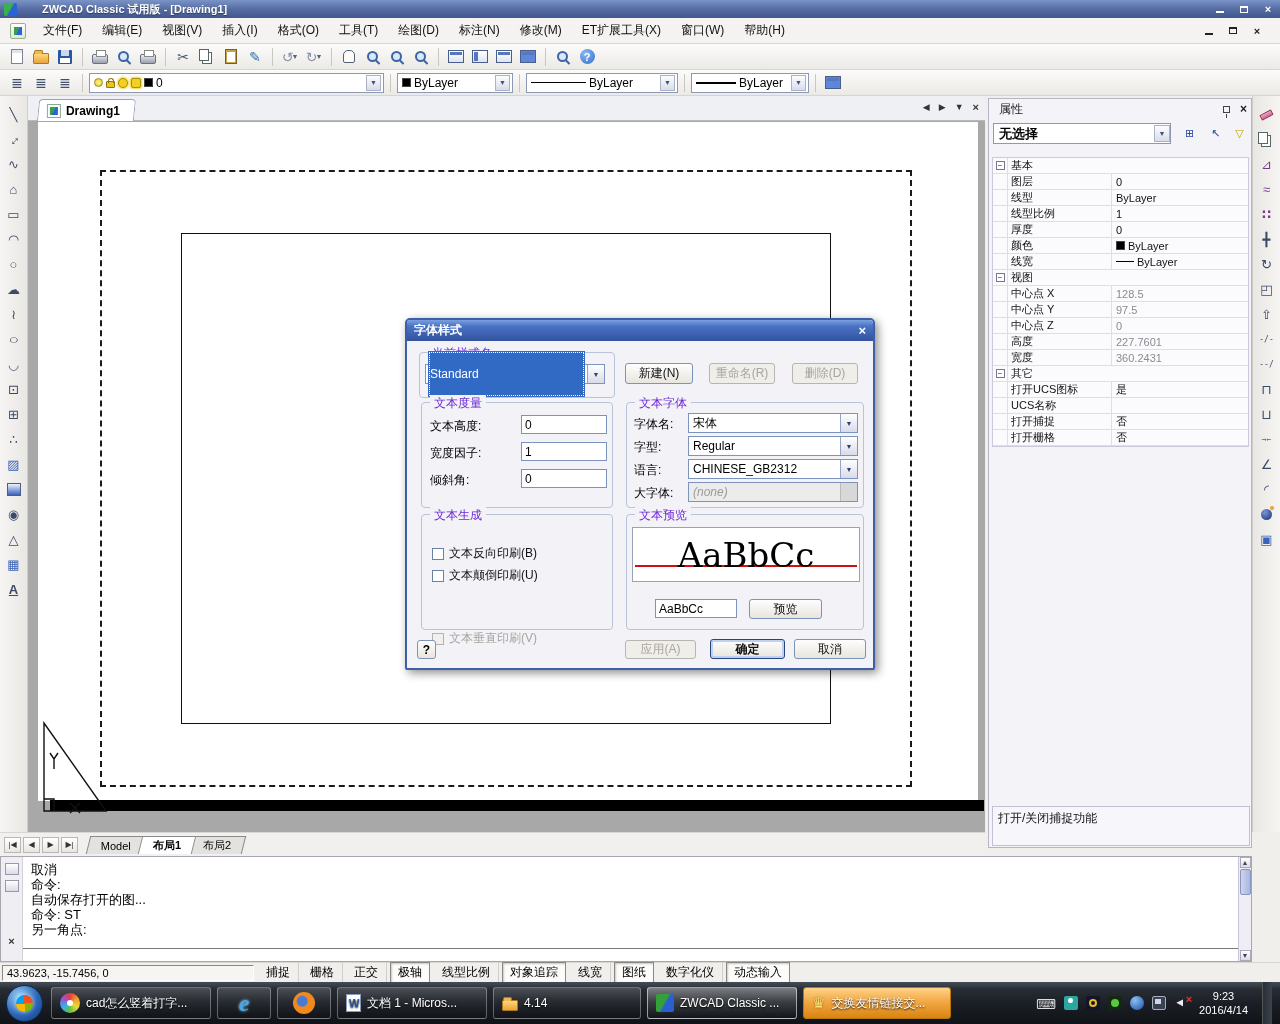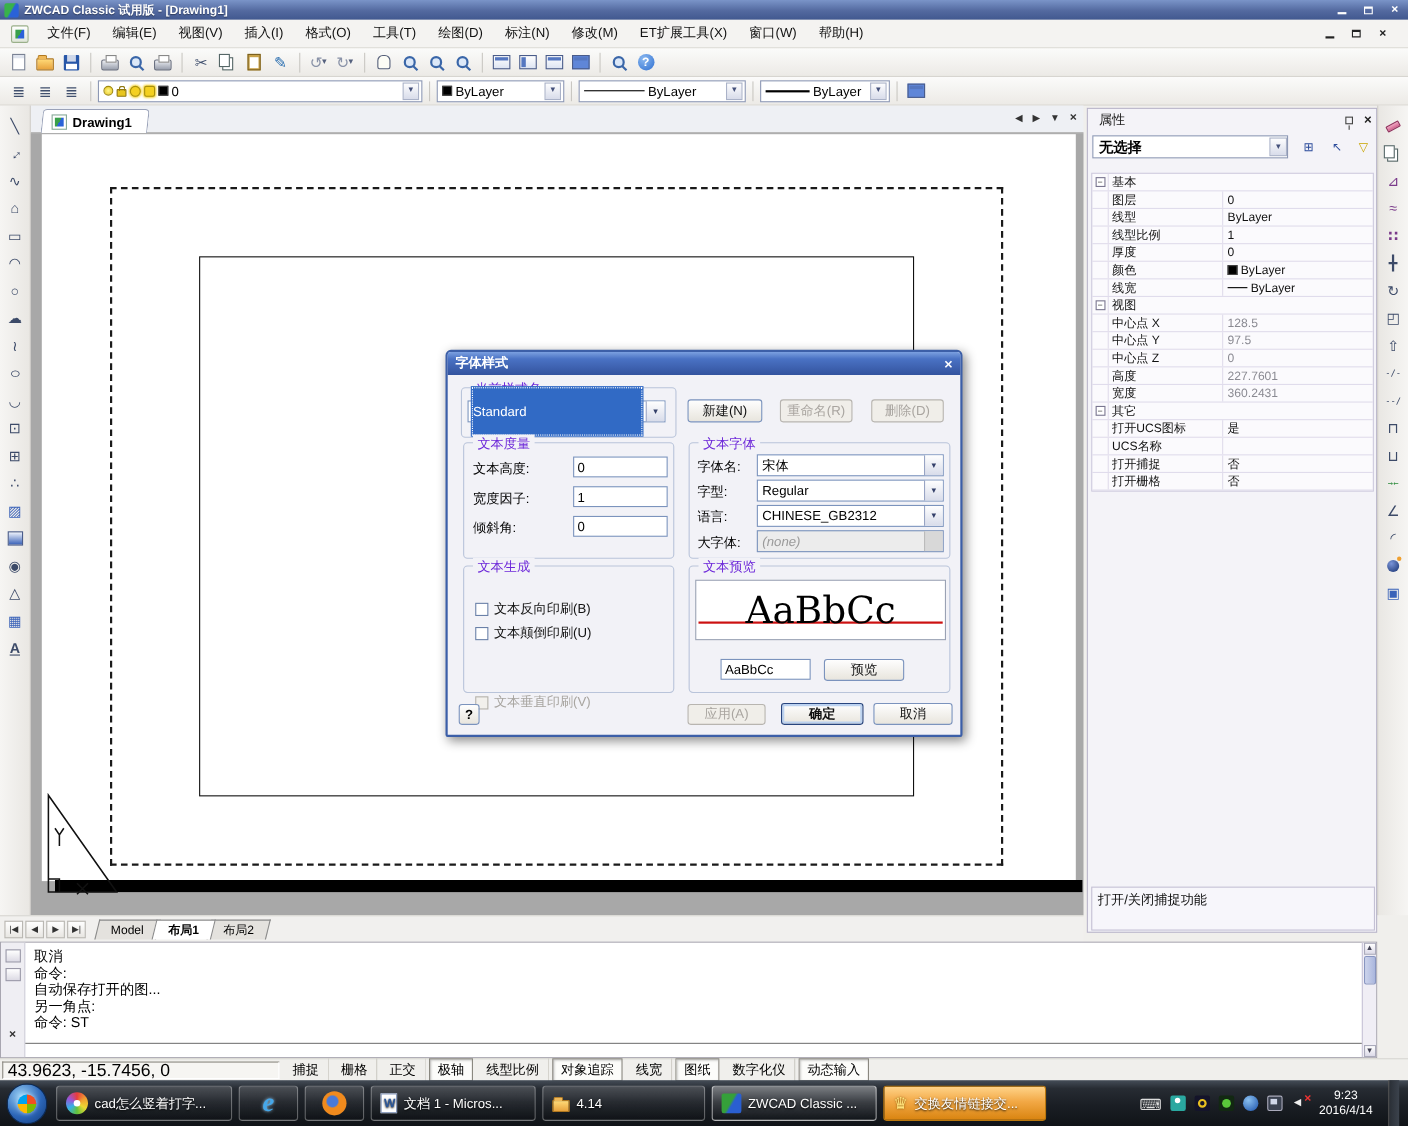--- a/index.html
+++ b/index.html
@@ -2,21 +2,21 @@
 <html><head>
 <meta charset="utf-8">
 <style>
   * { margin:0; padding:0; box-sizing:border-box; }
   html,body { width:1280px; height:1024px; font-family:"Liberation Sans","DejaVu Sans",sans-serif; }
   .screen { position:relative; width:1280px; height:1024px; background:#f0efec; overflow:hidden; font-size:12px; }
 
   
   .titlebar { position:absolute; left:0; top:0; width:1280px; height:18px;
     background:linear-gradient(180deg,#7a94c8 0%,#53699f 55%,#41588f 100%);
-    display:flex; align-items:center; padding:0 4px; color:#fff; }
+    display:flex; align-items:center; padding:0 4px; color:#fff;gap:20px; }
   .appicon { width:13px; height:13px; border-radius:2px; background:linear-gradient(120deg,#38b24a 45%,#2a62d8 55%); margin-right:5px; }
   .titlebar .title { font-size:11px; font-weight:bold; text-shadow:0 1px 1px rgba(0,0,0,.4); }
   .wctrls { margin-left:auto; display:flex; gap:8px; align-items:center; }
   .wc { width:16px; height:13px; display:flex; align-items:center; justify-content:center; color:#fff; font-size:11px; font-weight:bold; cursor:default; }
   .g-min { width:8px; height:2px; background:#fff; margin-top:6px; }
   .g-restore { width:8px; height:7px; border:1px solid #fff; border-top-width:2px; }
 
   
   .menubar { position:absolute; left:0; top:18px; width:1280px; height:26px; background:#f4f3f1;
     border-bottom:1px solid #d9d7d2; display:flex; align-items:center; gap:2px; padding:0 10px; }
@@ -133,21 +133,21 @@
   .cmd-grip .gclose { margin-top:38px; font-weight:bold; font-size:11px; color:#333; }
   .cmd-body { flex:1; position:relative; padding:5px 8px; font-size:13px; color:#000; }
   .cmd-line { height:15px; line-height:15px; white-space:pre; }
   .cmd-input { position:absolute; left:0; right:0; bottom:12px; border-top:1px solid #777; height:0; }
   .cmd-sb { width:13px; background:#f0eef5; border-left:1px solid #c8c4d8; display:flex; flex-direction:column; align-items:center; }
   .cmd-sb .sba { width:11px; height:11px; font-size:7px; color:#445; display:flex; align-items:center; justify-content:center; background:linear-gradient(#fff,#dcdae8); border:1px solid #aab; }
   .cmd-sb .thumb { width:11px; height:26px; background:linear-gradient(90deg,#cdd4ec,#aab6dd); border:1px solid #8895c0; border-radius:2px; margin:1px 0 auto 0; }
 
   
   .status { position:absolute; left:0; top:962px; width:1280px; height:20px; background:#f0efec; border-top:1px solid #d8d6d2; display:flex; align-items:center; gap:4px; padding:0 2px; }
-  .coords { width:252px; height:16px; border:1px solid; border-color:#8a8880 #fff #fff #8a8880; background:#f6f5f2; font-size:16px; padding:0 4px; line-height:15px; }
+  .coords { width:252px; height:16px; border:1px solid; border-color:#8a8880 #fff #fff #8a8880; background:#f6f5f2; font-size:11px; padding:0 4px; line-height:15px; }
   .sbtn { font-size:12px; padding:1px 7px; color:#000; border:1px solid transparent; box-shadow:1px 0 0 #d2d0ca; }
   .sbtn.pressed { border:1px solid #8a8880; background:#fcfcfa; box-shadow:inset 1px 1px 2px rgba(0,0,0,.22); }
 
   
   .taskbar { position:absolute; left:0; top:982px; width:1280px; height:42px;
     background:linear-gradient(180deg,#454d58 0%,#272c33 18%,#1a1e24 55%,#101317 100%); display:flex; align-items:center; }
   .orb { width:37px; height:37px; border-radius:50%; margin:0 8px 0 6px; background:radial-gradient(circle at 35% 30%,#9ad2f7,#2c66b8 55%,#123a78); border:1px solid #0c2a55; position:relative; flex:none; }
   .orb::before { content:""; position:absolute; inset:9px; border-radius:50%; background:conic-gradient(#f25022 0 25%,#7fba00 0 50%,#ffb900 0 75%,#00a4ef 0); box-shadow:0 0 4px rgba(255,255,255,.6); }
   .tbtn { height:32px; border:1px solid rgba(255,255,255,.32); border-radius:3px;
     background:linear-gradient(rgba(255,255,255,.16),rgba(255,255,255,.05) 45%,rgba(0,0,0,.15)); display:flex; align-items:center; gap:6px; padding:0 8px;
@@ -667,22 +667,22 @@
   <div class="cmd">
     <div class="cmd-grip">
       <span class="gico"></span>
       <span class="gico"></span>
       <span class="gclose">×</span>
     </div>
     <div class="cmd-body">
       <div class="cmd-line">取消</div>
       <div class="cmd-line">命令:</div>
       <div class="cmd-line">自动保存打开的图...</div>
+      <div class="cmd-line">命令: ST</div>
       <div class="cmd-line">另一角点:</div>
-      <div class="cmd-line">命令: ST</div>
       <div class="cmd-input"></div>
     </div>
     <div class="cmd-sb">
       <span class="sba">▲</span>
       <span class="thumb"></span>
       <span class="sba">▼</span>
     </div>
   </div>
 
   <div class="status">

